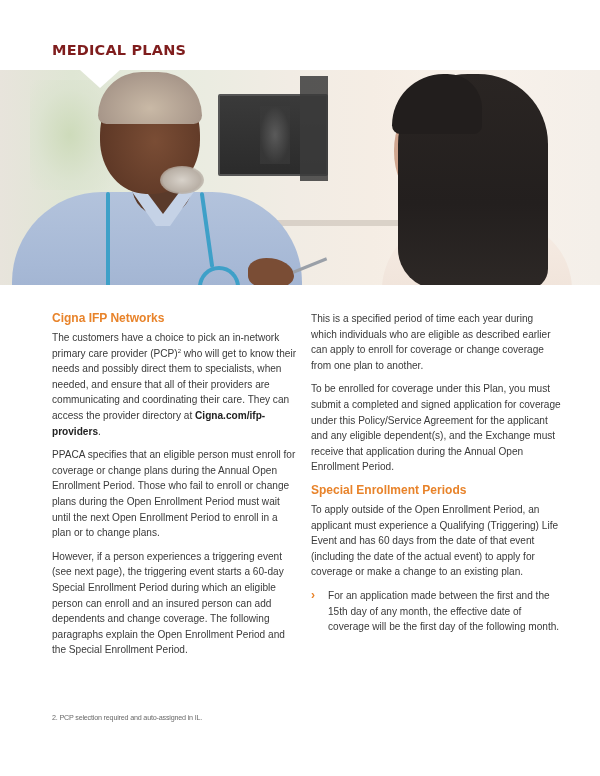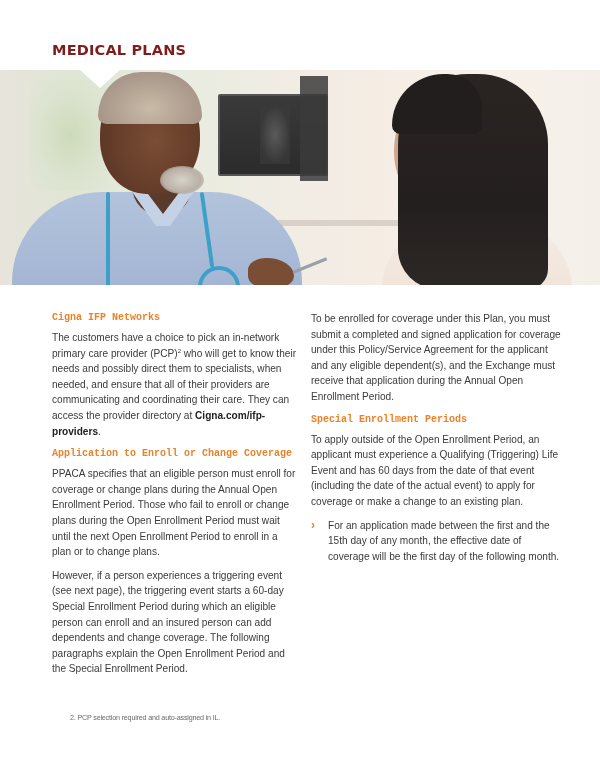--- a/index.html
+++ b/index.html
@@ -200,23 +200,23 @@
 
     
     .col {
       position: absolute;
       top: 311px;
       width: 245px;
     }
     .col-left { left: 52px; }
     .col-right { left: 311px; width: 250px; }
     .section-heading {
-      font-family: Liberation Mono, monospace;
+      font-family: Liberation Sans, sans-serif;
       font-weight: bold;
-      font-size: 10px;
+      font-size: 12px;
       color: #e8832a;
       line-height: 14px;
       margin-bottom: 5px;
     }
     .para {
       font-size: 10.1px;
       line-height: 15.6px;
       color: #3a3a3a;
       margin-bottom: 8px;
     }
@@ -242,21 +242,20 @@
       font-size: 12px;
     }
     .footnote {
       position: absolute;
       left: 52px;
       top: 713px;
       font-family: "Liberation Sans", sans-serif;
       font-size: 7.2px;
       color: #6a6a6a;
       letter-spacing: -0.2px;
-      margin-left: 18px;
     }
     sup { font-size: 6px; vertical-align: super; line-height: 0; }
   </style>
 </head>
 <body>
 
 <div class="page-title">MEDICAL PLANS</div>
 
 <div class="hero">
   <div class="hero-notch"></div>
@@ -285,28 +284,28 @@
   <div class="woman-hair"></div>
   <div class="woman-hair-top"></div>
 </div>
 
 <div class="col col-left">
   <div class="section">
     <div class="section-heading">Cigna IFP Networks</div>
     <p class="para"><span>The customers have a choice to pick an in-network primary care provider (PCP)</span><sup>2</sup><span> who will get to know their needs and possibly direct them to specialists, when needed, and ensure that all of their providers are communicating and coordinating their care. They can access the provider directory at </span><span class="bold-link">Cigna.com/ifp-providers</span><span>.</span></p>
   </div>
   <div class="section">
-    <div class="section-heading">Application to Enroll or Change Coverage</div>
     <p class="para">PPACA specifies that an eligible person must enroll for coverage or change plans during the Annual Open Enrollment Period. Those who fail to enroll or change plans during the Open Enrollment Period must wait until the next Open Enrollment Period to enroll in a plan or to change plans.</p>
     <p class="para">However, if a person experiences a triggering event (see next page), the triggering event starts a 60-day Special Enrollment Period during which an eligible person can enroll and an insured person can add dependents and change coverage. The following paragraphs explain the Open Enrollment Period and the Special Enrollment Period.</p>
   </div>
 </div>
 
 <div class="col col-right">
   <div class="section">
+    <p class="para">This is a specified period of time each year during which individuals who are eligible as described earlier can apply to enroll for coverage or change coverage from one plan to another.</p>
     <p class="para">To be enrolled for coverage under this Plan, you must submit a completed and signed application for coverage under this Policy/Service Agreement for the applicant and any eligible dependent(s), and the Exchange must receive that application during the Annual Open Enrollment Period.</p>
   </div>
   <div class="section">
     <div class="section-heading">Special Enrollment Periods</div>
     <p class="para">To apply outside of the Open Enrollment Period, an applicant must experience a Qualifying (Triggering) Life Event and has 60 days from the date of that event (including the date of the actual event) to apply for coverage or make a change to an existing plan.</p>
     <ul class="bullet-list">
       <li class="bullet-item">
         <span class="bullet-icon">›</span>
         <span>For an application made between the first and the 15th day of any month, the effective date of coverage will be the first day of the following month.</span>
       </li>

